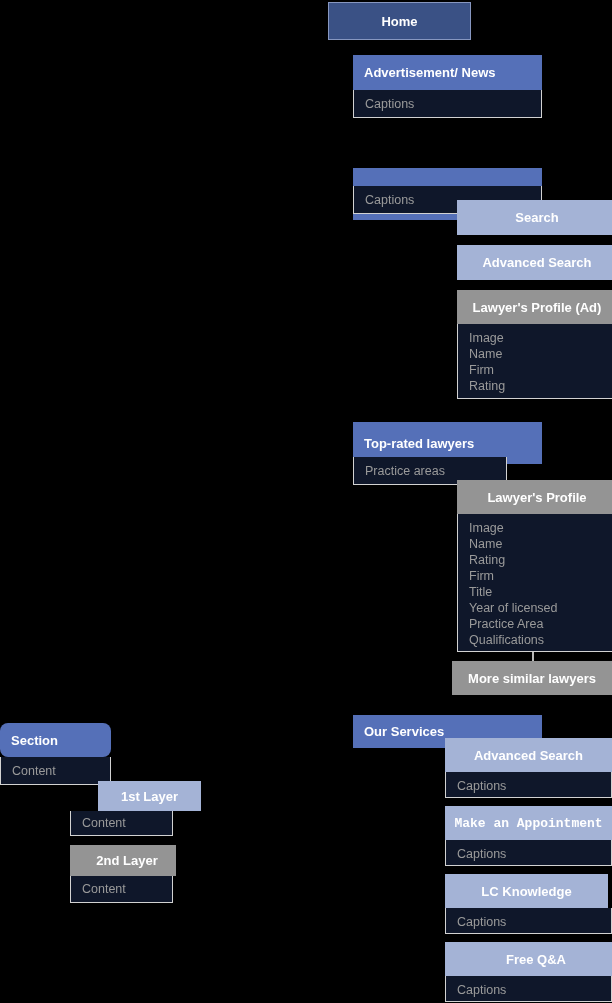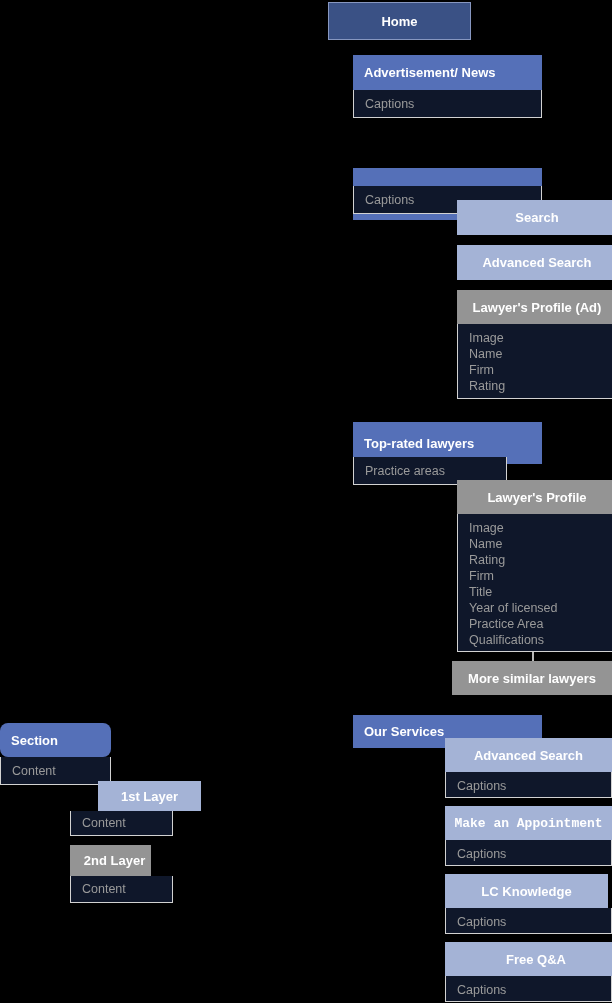--- a/index.html
+++ b/index.html
@@ -100,18 +100,18 @@
   <div class="hdr sec left" style="left:0px;top:723px;width:111px;height:34px;border-radius:8px;">Section</div>
   <div class="content" style="left:0px;top:757px;width:111px;height:28px;">
     <span class="ln">Content</span>
   </div>
 
   <div class="hdr l1 center" style="left:70px;top:781px;width:103px;height:30px;margin-left:28px;">1st Layer</div>
   <div class="content" style="left:70px;top:811px;width:103px;height:25px;padding-top:4px;">
     <span class="ln">Content</span>
   </div>
 
-  <div class="hdr l2 center" style="left:70px;top:845px;width:81px;height:31px;padding-left:8px;">2nd Layer</div>
+  <div class="hdr l2 center" style="left:70px;top:845px;width:106px;height:31px;padding-left:8px;">2nd Layer</div>
   <div class="content" style="left:70px;top:876px;width:103px;height:27px;padding-top:5px;">
     <span class="ln">Content</span>
   </div>
 
 </div>
 
 </body></html>

